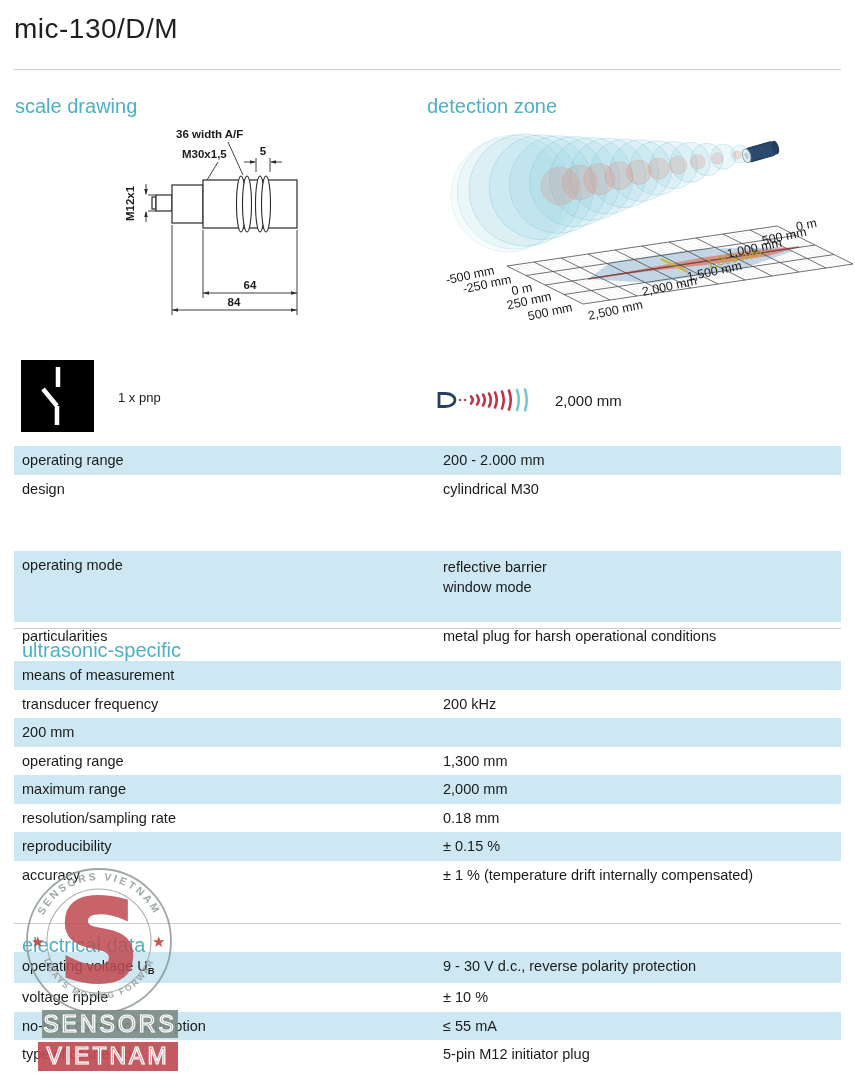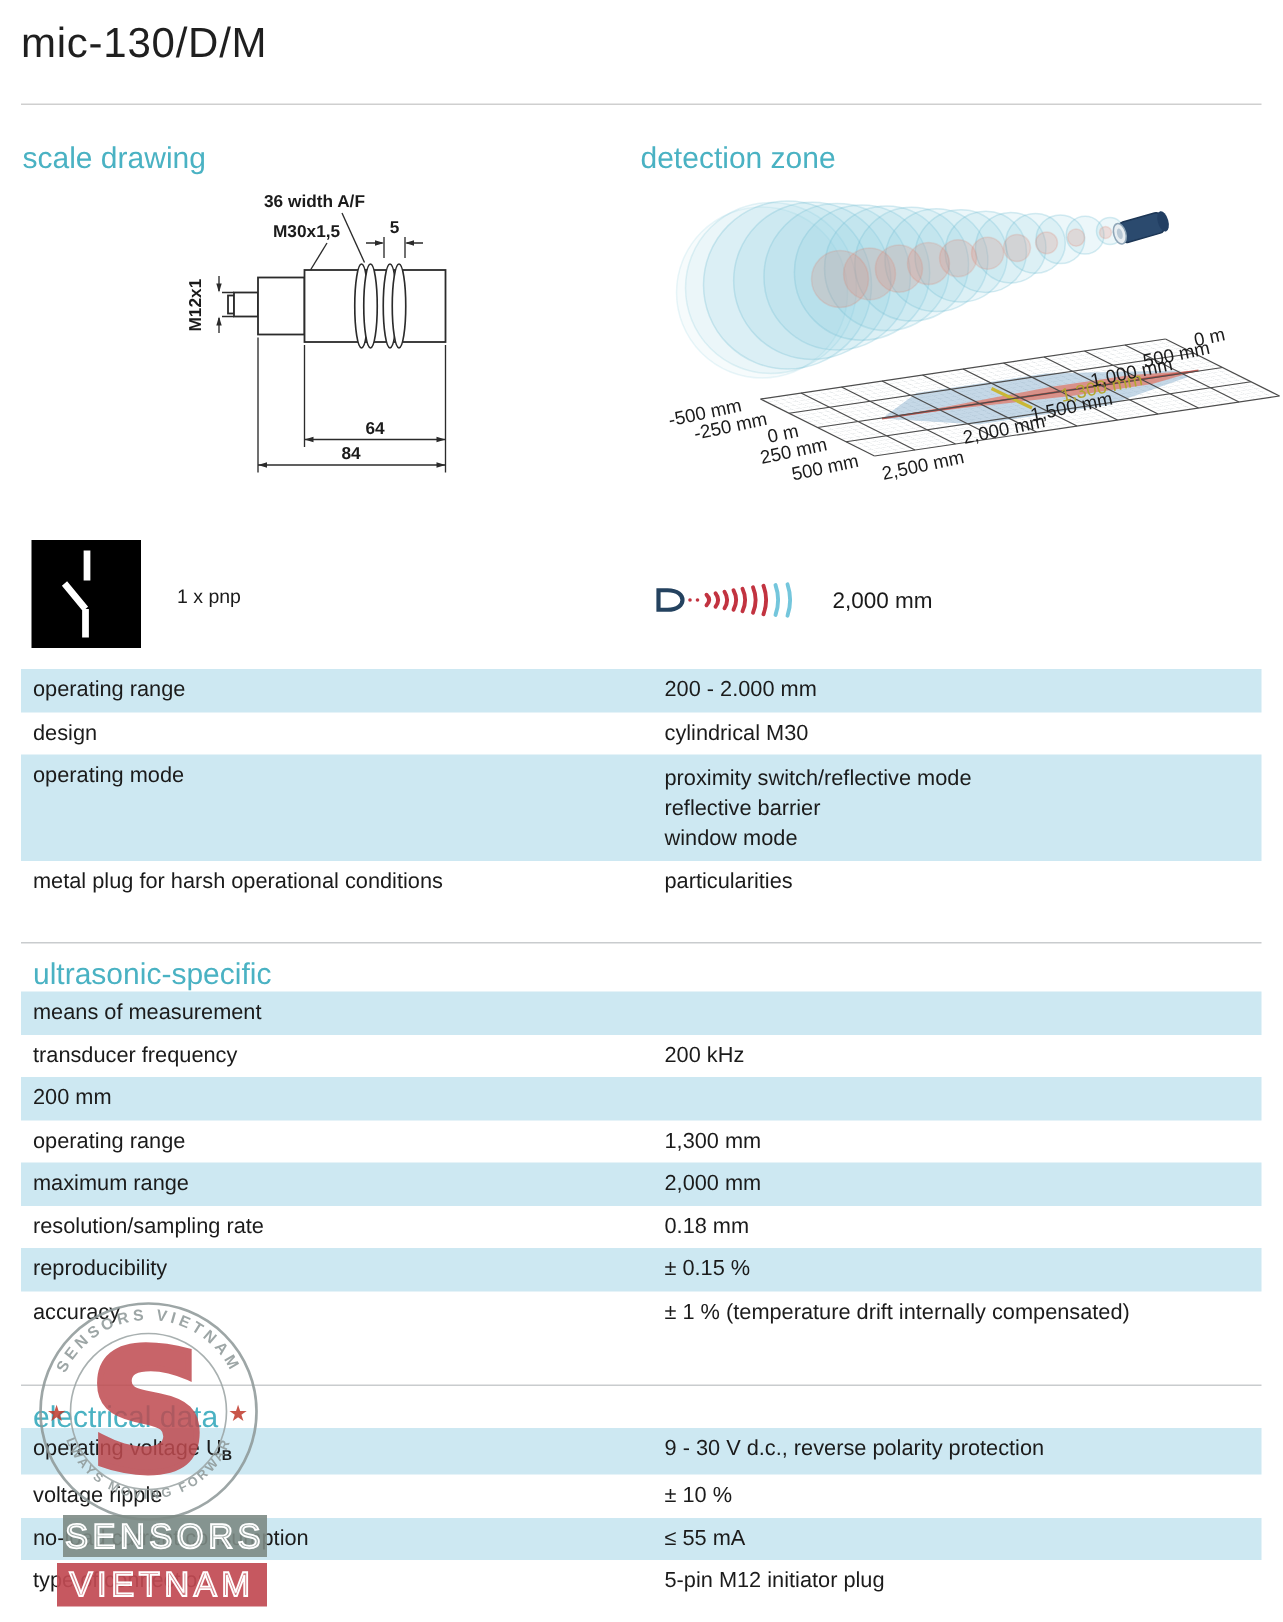--- a/index.html
+++ b/index.html
@@ -37,21 +37,21 @@
   .gauge-label { position:absolute; left:555px; top:392px; font-size:15px; }
 
   .spec-table { position:absolute; left:14px; width:827px; }
   .t-general { top:446px; }
   .t-ultra   { top:661px; }
   .t-elec    { top:952px; }
   .spec-row { display:grid; grid-template-columns:421px 1fr; align-items:start; }
   .spec-row:nth-child(odd) { background:#cde8f2; }
   .spec-row .cell { padding:6px 8px 4px 8px; font-size:14.5px; line-height:17px; color:#1b1b1b; }
   .spec-row.h1 { min-height:28.5px; }
-  .spec-row.h3 { min-height:71px; }
+  .spec-row.h3 { min-height:71px;margin-top:48px; }
   .spec-row.tall { min-height:46px; }
   .spec-row .cell .vline { display:block; line-height:20px; }
   .sub { font-size:9.5px; font-weight:bold; vertical-align:-3px; }
 
   .stamp { position:absolute; left:24px; top:866px; width:150px; height:150px; opacity:.85; pointer-events:none; }
   .stamp-ring-text { font-size:10.5px; font-weight:bold; letter-spacing:2.5px; fill:#8d9797; }
   .stamp-ring-text2 { font-size:8.5px; font-weight:bold; letter-spacing:2px; fill:#8d9797; }
   .stamp-s { font-size:112px; font-weight:bold; fill:#bf4a4f; stroke:#bf4a4f; stroke-width:4px; font-family:"DejaVu Sans", sans-serif; }
   .stamp-star { font-size:15px; fill:#c0392b; }
 
@@ -227,28 +227,27 @@
       <div class="cell">operating range</div>
       <div class="cell">200 - 2.000 mm</div>
     </div>
     <div class="spec-row h1">
       <div class="cell">design</div>
       <div class="cell">cylindrical M30</div>
     </div>
     <div class="spec-row h3">
       <div class="cell">operating mode</div>
       <div class="cell">
-        <span class="vline">proximity switch/reflective mode</span>
         <span class="vline">reflective barrier</span>
         <span class="vline">window mode</span>
       </div>
     </div>
     <div class="spec-row tall">
+      <div class="cell">particularities</div>
       <div class="cell">metal plug for harsh operational conditions</div>
-      <div class="cell">particularities</div>
     </div>
   </div>
 
   <div class="rule r2"></div>
   <div class="section-heading h-ultra">ultrasonic-specific</div>
 
   <div class="spec-table t-ultra">
     <div class="spec-row h1">
       <div class="cell">means of measurement</div>
     </div>

